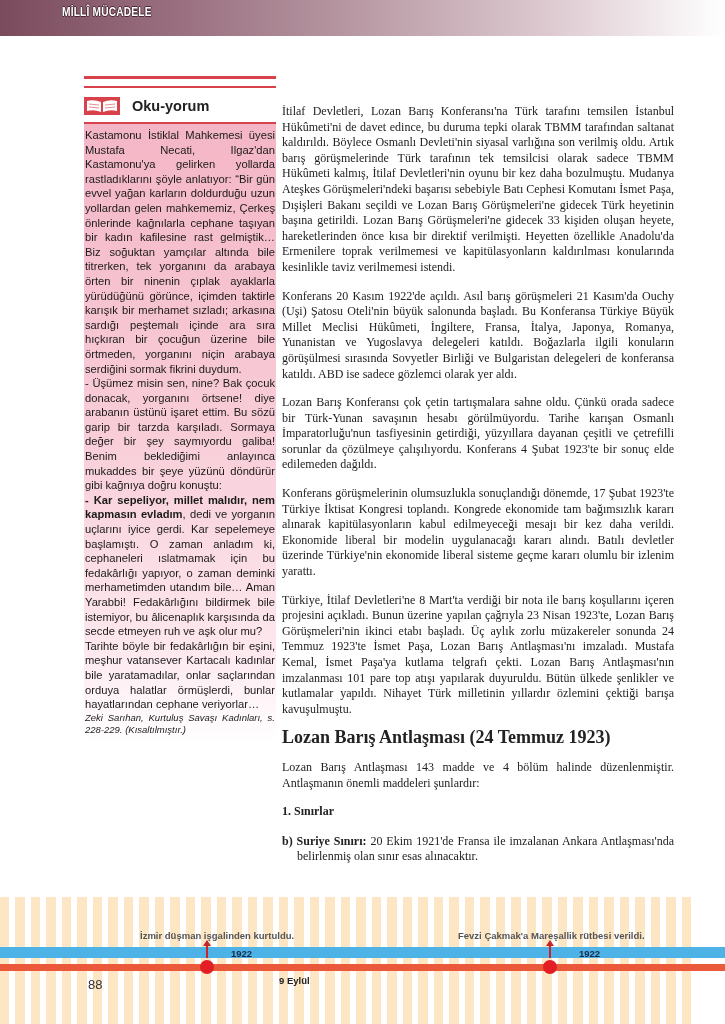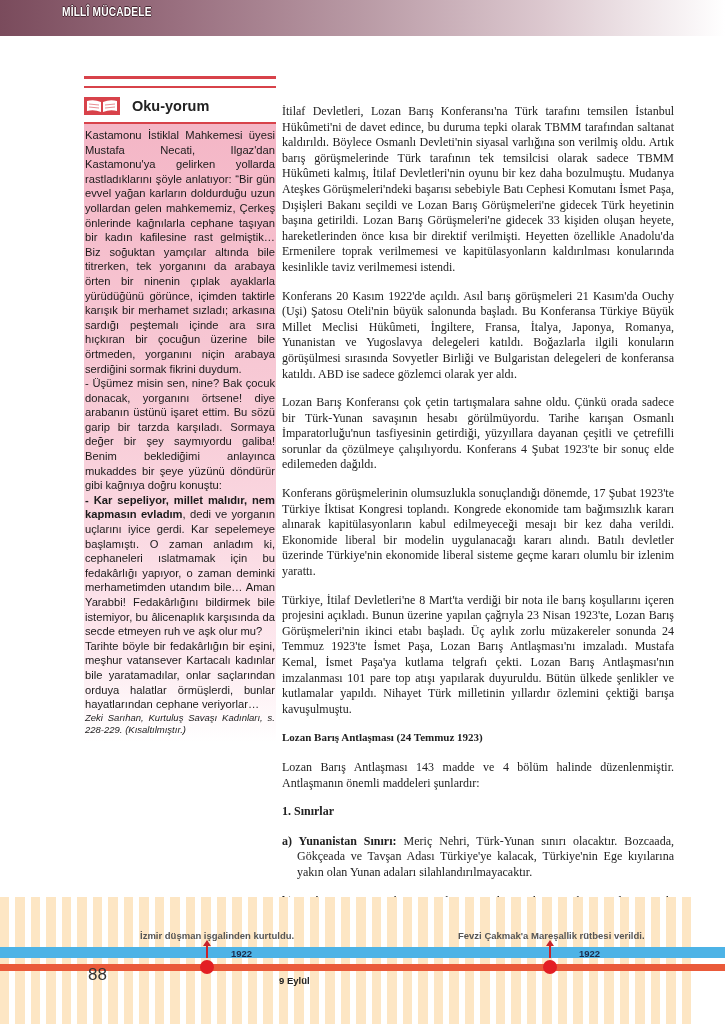--- a/index.html
+++ b/index.html
@@ -17,36 +17,36 @@
   .sb-title { font-family:"Liberation Sans", sans-serif; font-weight:bold; font-size:14.5px; color:#222; }
   .sb-body { margin-top:4px; border-top:2px solid #d8424a; background:linear-gradient(to bottom, #f4b6c6 0%, #f8cdd8 50%, #fde8ee 85%, #ffffff 100%);
     padding:4px 1px 6px 1px; font-family:"Liberation Sans", sans-serif; font-size:11.2px; line-height:14.6px; text-align:justify; color:#1a1a1a; }
   .sb-body p { margin:0; }
   .sb-body b { font-weight:bold; }
   .sb-cite { font-style:italic; font-size:9.5px; line-height:12px; margin-top:1px; }
 
   
   .main { position:absolute; left:282px; top:104px; width:392px; font-size:12px; line-height:15.6px; text-align:justify; color:#222; }
   .main p { margin:0 0 13px 0; }
-  .main h3 { font-size:11px; font-weight:bold; margin:2px 0 14px 0; text-align:left; }
+  .main h3 { font-size:18px; font-weight:bold; margin:2px 0 14px 0; text-align:left; }
   .main h4 { font-size:12px; font-weight:bold; margin:0 0 14px 0; }
   .main .item { padding-left:15px; text-indent:-15px; margin-bottom:13px; }
 
   
   .timeline { position:absolute; left:0; top:897px; width:697px; height:127px;
     background:repeating-linear-gradient(to right, #fde6c4 0px, #fde6c4 9px, #ffffff 9px, #ffffff 15.5px); }
   .tl-blue { position:absolute; left:0; top:50px; width:725px; height:11px; background:#4db3e6; }
   .tl-red { position:absolute; left:0; top:67px; width:725px; height:7px; background:#ea5a3a; }
   .tl-dot { position:absolute; width:14px; height:14px; border-radius:50%; background:#e31e24; top:63px; }
   .tl-arrow { position:absolute; width:2px; height:13px; background:#c8242b; top:48px; }
   .tl-arrow::before { content:""; position:absolute; left:-3px; top:-5px; border-left:4px solid transparent; border-right:4px solid transparent; border-bottom:6px solid #c8242b; }
   .tl-event { position:absolute; top:33px; font-family:"Liberation Sans", sans-serif; font-weight:bold; font-size:9.5px; color:#555; white-space:nowrap; }
   .tl-year { position:absolute; top:51px; font-family:"Liberation Sans", sans-serif; font-weight:bold; font-size:9.5px; color:#1b2a4a; }
   .tl-date { position:absolute; top:78px; font-family:"Liberation Sans", sans-serif; font-weight:bold; font-size:9.5px; color:#222; }
-  .page-num { position:absolute; left:88px; top:68px; font-family:"Liberation Sans", sans-serif; font-size:17px; color:#333; }
+  .page-num { position:absolute; left:88px; top:80px; font-family:"Liberation Sans", sans-serif; font-size:13px; color:#333; }
 </style>
 </head>
 <body>
 
 <div class="header-band">
   <span class="header-title">MİLLÎ MÜCADELE</span>
 </div>
 
 <div class="sidebar">
   <div class="sb-lines"></div>
@@ -73,21 +73,20 @@
 
 <div class="main">
   <p>İtilaf Devletleri, Lozan Barış Konferansı'na Türk tarafını temsilen İstanbul Hükûmeti'ni de davet edince, bu duruma tepki olarak TBMM tarafından saltanat kaldırıldı. Böylece Osmanlı Devleti'nin siyasal varlığına son verilmiş oldu. Artık barış görüşmelerinde Türk tarafının tek temsilcisi olarak sadece TBMM Hükûmeti kalmış, İtilaf Devletleri'nin oyunu bir kez daha bozulmuştu. Mudanya Ateşkes Görüşmeleri'ndeki başarısı sebebiyle Batı Cephesi Komutanı İsmet Paşa, Dışişleri Bakanı seçildi ve Lozan Barış Görüşmeleri'ne gidecek Türk heyetinin başına getirildi. Lozan Barış Görüşmeleri'ne gidecek 33 kişiden oluşan heyete, hareketlerinden önce kısa bir direktif verilmişti. Heyetten özellikle Anadolu'da Ermenilere toprak verilmemesi ve kapitülasyonların kaldırılması konularında kesinlikle taviz verilmemesi istendi.</p>
   <p>Konferans 20 Kasım 1922'de açıldı. Asıl barış görüşmeleri 21 Kasım'da Ouchy (Uşi) Şatosu Oteli'nin büyük salonunda başladı. Bu Konferansa Türkiye Büyük Millet Meclisi Hükûmeti, İngiltere, Fransa, İtalya, Japonya, Romanya, Yunanistan ve Yugoslavya delegeleri katıldı. Boğazlarla ilgili konuların görüşülmesi sırasında Sovyetler Birliği ve Bulgaristan delegeleri de konferansa katıldı. ABD ise sadece gözlemci olarak yer aldı.</p>
   <p>Lozan Barış Konferansı çok çetin tartışmalara sahne oldu. Çünkü orada sadece bir Türk-Yunan savaşının hesabı görülmüyordu. Tarihe karışan Osmanlı İmparatorluğu'nun tasfiyesinin getirdiği, yüzyıllara dayanan çeşitli ve çetrefilli sorunlar da çözülmeye çalışılıyordu. Konferans 4 Şubat 1923'te bir sonuç elde edilemeden dağıldı.</p>
   <p>Konferans görüşmelerinin olumsuzlukla sonuçlandığı dönemde, 17 Şubat 1923'te Türkiye İktisat Kongresi toplandı. Kongrede ekonomide tam bağımsızlık kararı alınarak kapitülasyonların kabul edilmeyeceği mesajı bir kez daha verildi. Ekonomide liberal bir modelin uygulanacağı kararı alındı. Batılı devletler üzerinde Türkiye'nin ekonomide liberal sisteme geçme kararı olumlu bir izlenim yarattı.</p>
   <p>Türkiye, İtilaf Devletleri'ne 8 Mart'ta verdiği bir nota ile barış koşullarını içeren projesini açıkladı. Bunun üzerine yapılan çağrıyla 23 Nisan 1923'te, Lozan Barış Görüşmeleri'nin ikinci etabı başladı. Üç aylık zorlu müzakereler sonunda 24 Temmuz 1923'te İsmet Paşa, Lozan Barış Antlaşması'nı imzaladı. Mustafa Kemal, İsmet Paşa'ya kutlama telgrafı çekti. Lozan Barış Antlaşması'nın imzalanması 101 pare top atışı yapılarak duyuruldu. Bütün ülkede şenlikler ve kutlamalar yapıldı. Nihayet Türk milletinin yıllardır özlemini çektiği barışa kavuşulmuştu.</p>
   <h3>Lozan Barış Antlaşması (24 Temmuz 1923)</h3>
   <p>Lozan Barış Antlaşması 143 madde ve 4 bölüm halinde düzenlenmiştir. Antlaşmanın önemli maddeleri şunlardır:</p>
   <h4>1. Sınırlar</h4>
-  <div class="item"><b>a) Yunanistan Sınırı:</b><span> Meriç Nehri, Türk-Yunan sınırı olacaktır. Bozcaada, Gökçeada ve Tavşan Adası Türkiye'ye kalacak, Türkiye'nin Ege kıyılarına yakın olan Yunan adaları silahlandırılmayacaktır.</span></div>
   <div class="item"><b>b) Suriye Sınırı:</b><span> 20 Ekim 1921'de Fransa ile imzalanan Ankara Antlaşması'nda belirlenmiş olan sınır esas alınacaktır.</span></div>
 </div>
 
 <div class="timeline">
   <div class="tl-blue"></div>
   <div class="tl-red"></div>
 
   <span class="tl-event" style="left:140px;">İzmir düşman işgalinden kurtuldu.</span>
   <div class="tl-arrow" style="left:206px;"></div>
   <div class="tl-dot" style="left:200px;"></div>

